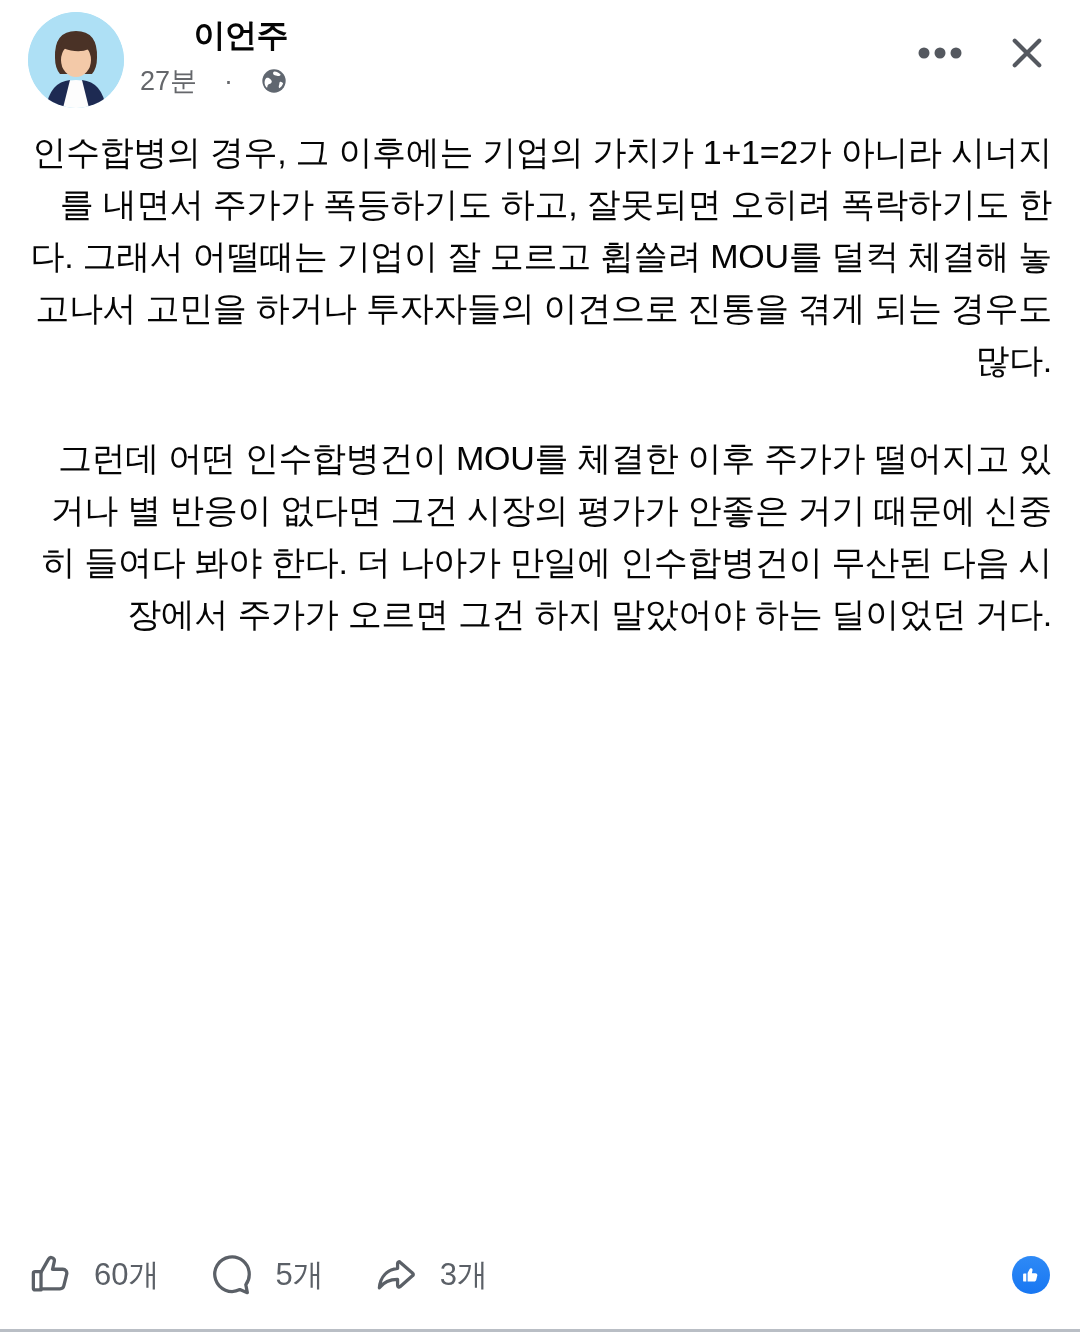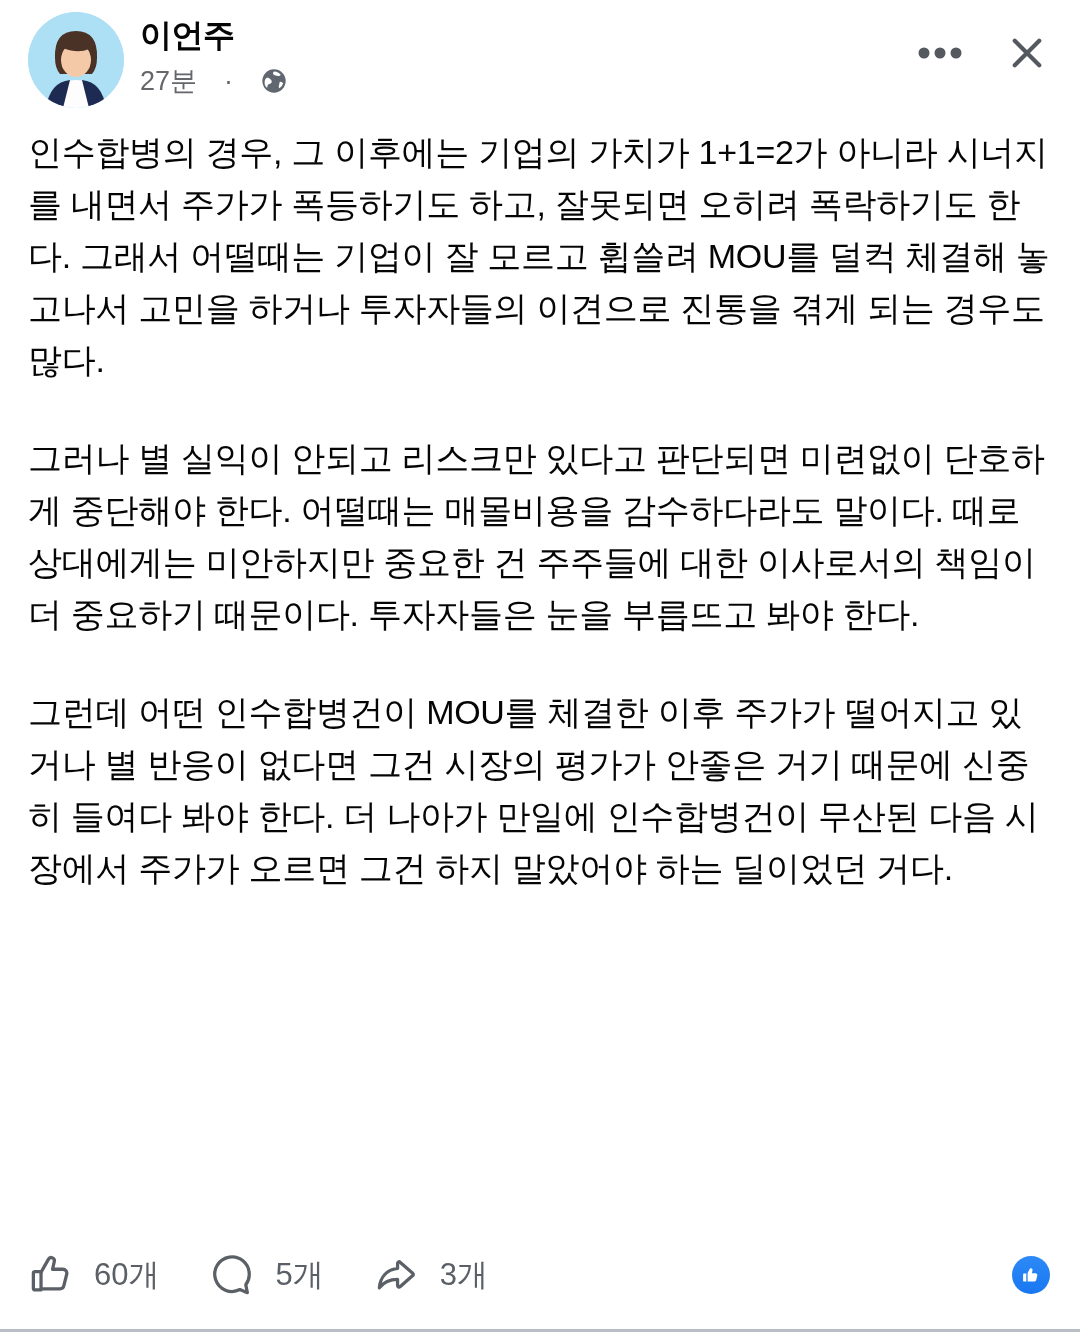--- a/index.html
+++ b/index.html
@@ -1,20 +1,20 @@
 <!DOCTYPE html>
 <html><head>
 <meta charset="utf-8">
 <style>
   * { margin:0; padding:0; box-sizing:border-box; }
   html,body { background:#fff; }
   body { font-family:"Liberation Sans", sans-serif; }
   .screen {
     position:relative; width:1080px; height:1332px;
-    background:#fff; overflow:hidden; color:#050505;
+    background:#fff; overflow:hidden; color:#050505;text-align:right;
   }
 
   
   .post-header {
     display:flex; align-items:flex-start;
     padding:12px 26px 0 28px;
   }
   .avatar {
     width:96px; height:96px; border-radius:50%; overflow:hidden;
     flex:0 0 96px; cursor:pointer; background:#aee0f5;
@@ -121,21 +121,20 @@
           <svg width="42" height="42" viewBox="0 0 24 24">
             <path d="M5 5l14 14M19 5L5 19" stroke="#54585f" stroke-width="2.4" stroke-linecap="round" fill="none"></path>
           </svg>
         </span>
       </button>
     </div>
   </header>
 
   <main class="post-body">
     <p>인수합병의 경우, 그 이후에는 기업의 가치가 1+1=2가 아니라 시너지를 내면서 주가가 폭등하기도 하고, 잘못되면 오히려 폭락하기도 한다. 그래서 어떨때는 기업이 잘 모르고 휩쓸려 MOU를 덜컥 체결해 놓고나서 고민을 하거나 투자자들의 이견으로 진통을 겪게 되는 경우도 많다.</p>
-    <p>그러나 별 실익이 안되고 리스크만 있다고 판단되면 미련없이 단호하게 중단해야 한다. 어떨때는 매몰비용을 감수하다라도 말이다. 때로 상대에게는 미안하지만 중요한 건 주주들에 대한 이사로서의 책임이 더 중요하기 때문이다. 투자자들은 눈을 부릅뜨고 봐야 한다.</p>
     <p>그런데 어떤 인수합병건이 MOU를 체결한 이후 주가가 떨어지고 있거나 별 반응이 없다면 그건 시장의 평가가 안좋은 거기 때문에 신중히 들여다 봐야 한다. 더 나아가 만일에 인수합병건이 무산된 다음 시장에서 주가가 오르면 그건 하지 말았어야 하는 딜이었던 거다.</p>
   </main>
 
   <footer class="engagement-bar">
 
     <div class="stat">
       <span class="sicon">
         <svg viewBox="0 0 24 24" fill="none" stroke="#5b6067" stroke-width="1.7" stroke-linejoin="round" stroke-linecap="round">
           <path d="M3.6 10.3h3.2v9.5H3.6a.8.8 0 0 1-.8-.8v-7.9a.8.8 0 0 1 .8-.8z"></path>
           <path d="M6.8 10.6l3.9-6.9c.4-.7 1.2-1 1.9-.7.8.3 1.3 1.2 1.1 2l-.9 4h5.4c1.3 0 2.3 1.3 2 2.6l-1.5 6c-.2.9-1.1 1.6-2 1.6H6.8"></path>

